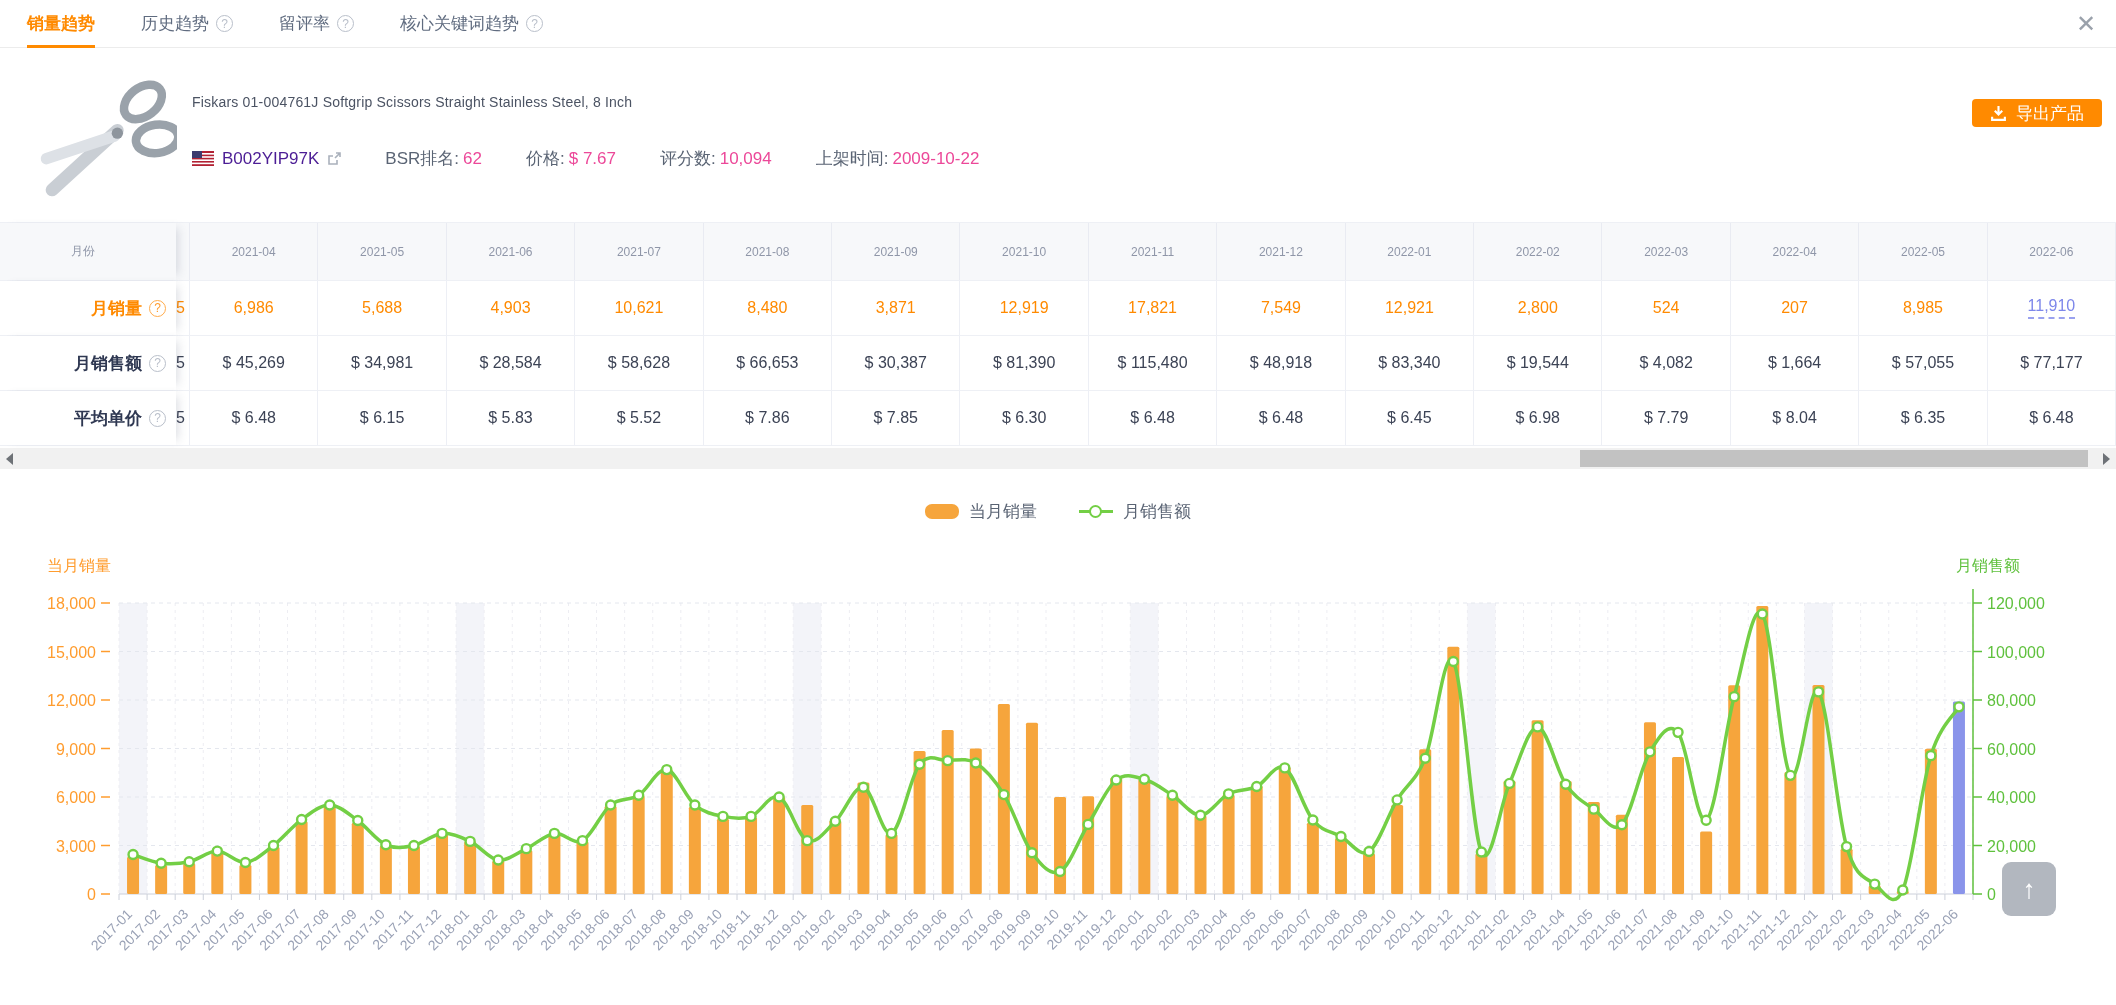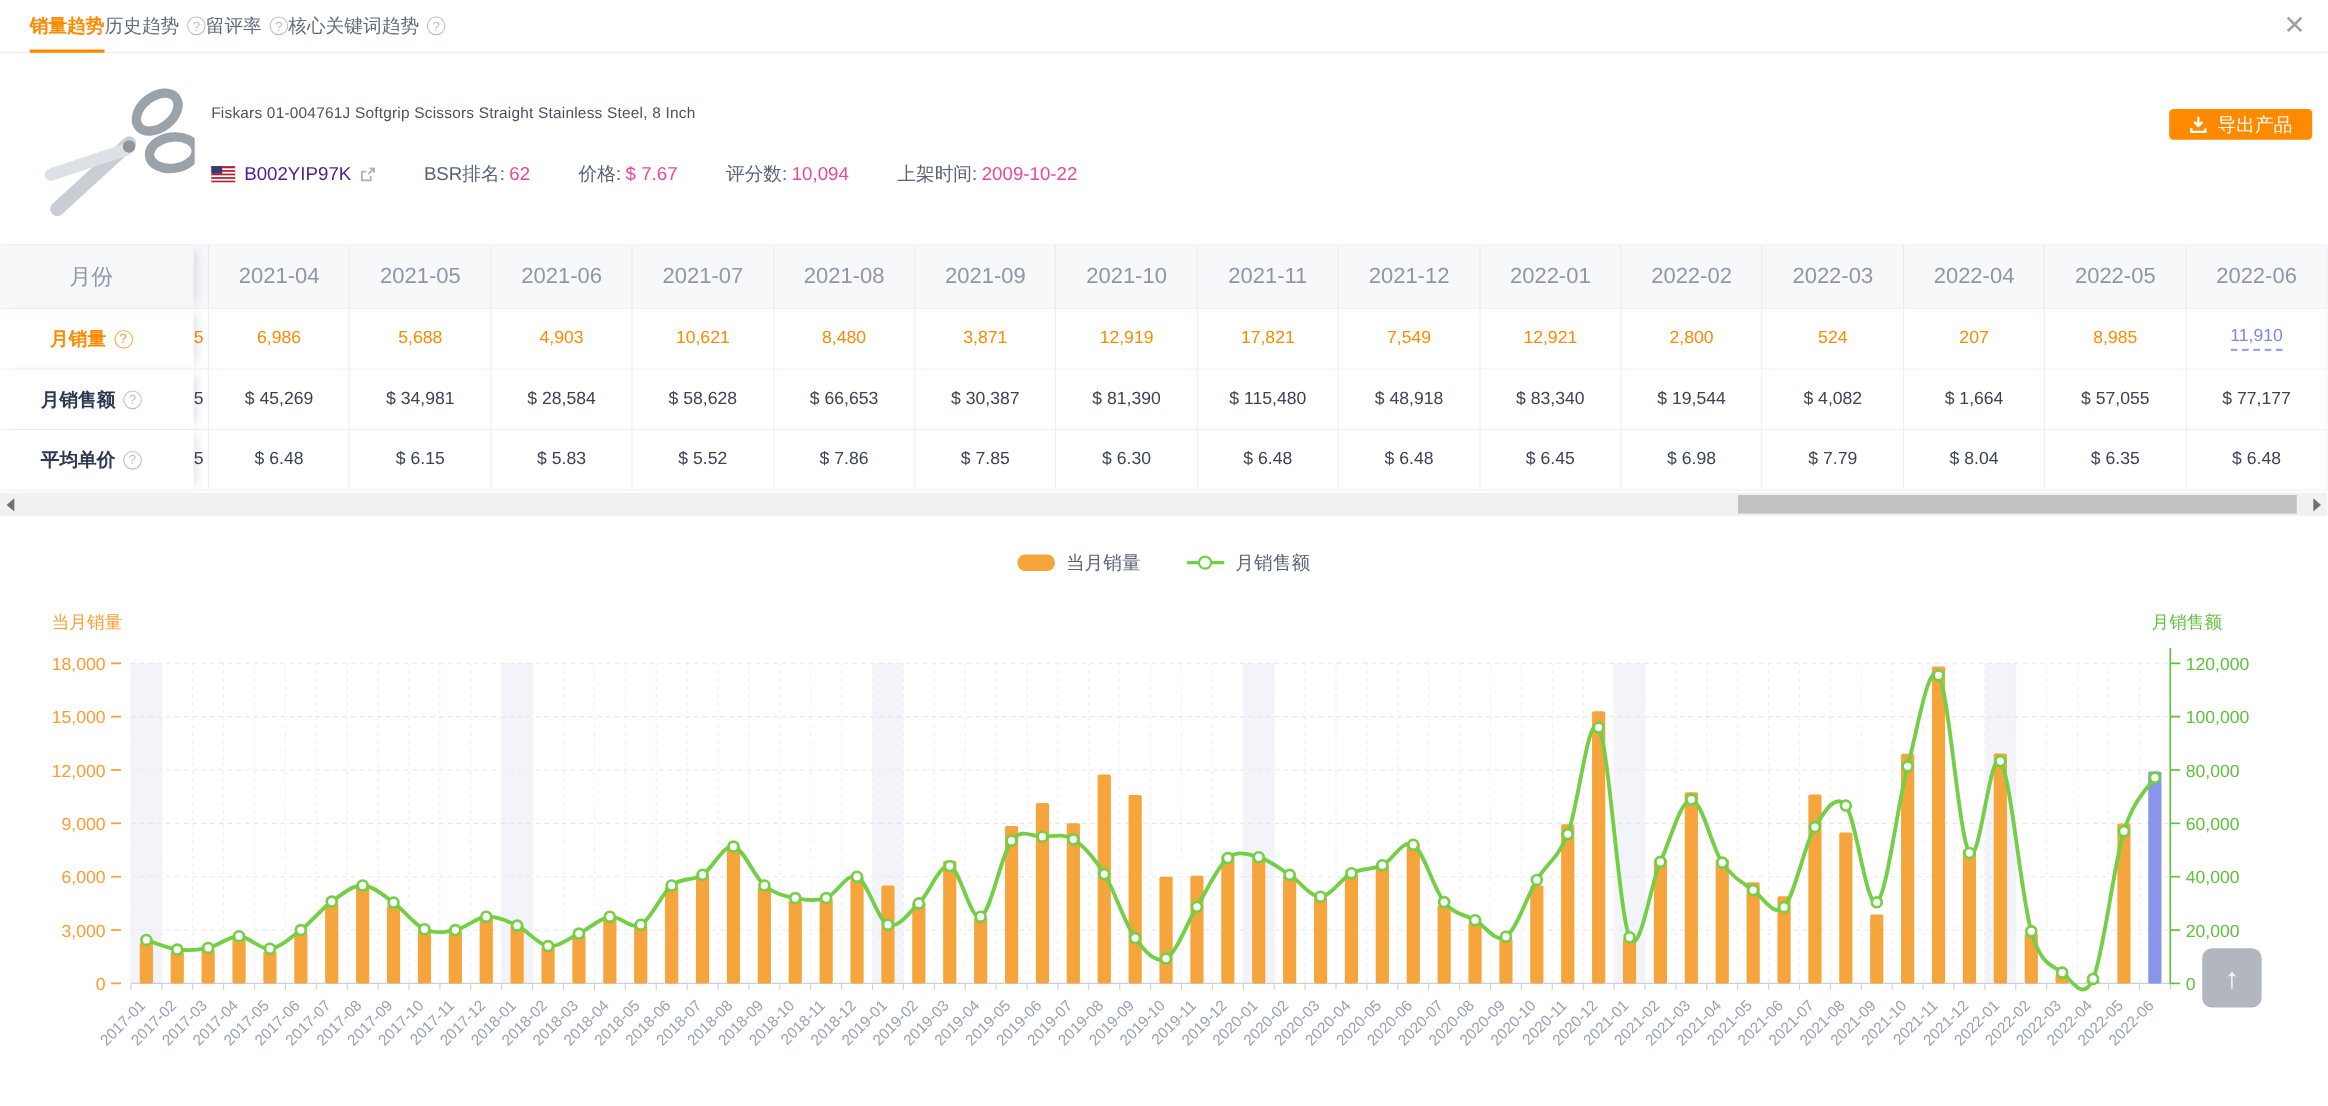--- a/index.html
+++ b/index.html
@@ -36,22 +36,22 @@
     background:#ff8a00; border-radius:4px; color:#fff; font-size:17px; display:flex;
     align-items:center; gap:9px; cursor:pointer; border:none; }
 
   
   .dtable { position:absolute; left:0; top:222px; width:2116px; border-top:1px solid #eef0f5; }
   .trow { display:flex; height:55px; border-bottom:1px solid #eef0f5; }
   .trow.head { height:58px; background:#f7f8fa; }
   .tcell { flex:1; display:flex; align-items:center; justify-content:center;
     font-size:16px; color:#3c4355; border-right:1px solid rgba(215,220,232,.45);
     position:relative; overflow:hidden; }
-  .trow.head .tcell { color:#8f96a8; font-size:20px;text-align:center; }
-  .label-cell { flex:none; width:176px; justify-content:center; padding-right:10px;
+  .trow.head .tcell { color:#8f96a8; font-size:12px;text-align:center; }
+  .label-cell { flex:none; width:176px; justify-content:flex-end; padding-right:10px;
     gap:7px; background:#fff; box-shadow:7px 0 9px -5px rgba(60,70,100,.18); z-index:2;
     font-weight:bold; font-size:17px; border-right:none; }
   .trow.head .label-cell { background:#f7f8fa; font-weight:normal; }
   .clip-cell { flex:none; width:14px; border-right:1px solid rgba(215,220,232,.45); }
   .clip-cell span { position:absolute; right:4px; white-space:nowrap; }
   .row-sales .tcell { color:#ff8a00; }
   .predicted { color:#7d87ea !important; }
   .predicted span { border-bottom:2px dashed #9aa2ef; padding-bottom:2px; cursor:pointer; }
 
   
@@ -80,21 +80,21 @@
   #chart-svg { position:absolute; left:0; top:575px; }
 
   .top-btn { position:absolute; left:2002px; top:862px; width:54px; height:54px;
     background:#b2b7bf; border-radius:9px; display:flex; align-items:center;
     justify-content:center; color:#fff; font-size:26px; cursor:pointer; }
 </style>
 </head>
 <body>
 
 <div class="tabbar">
-  <div id="tabs-holder" style="display:flex;height:48px;align-items:center;">
+  <div id="tabs-holder" style="display:flex;gap:46px;height:48px;align-items:center;">
       <div class="tab active">
         <span>销量趋势</span>
       </div>
       <div class="tab">
         <span>历史趋势</span>
         <span class="qicon">?</span>
       </div>
       <div class="tab">
         <span>留评率</span>
         <span class="qicon">?</span>

